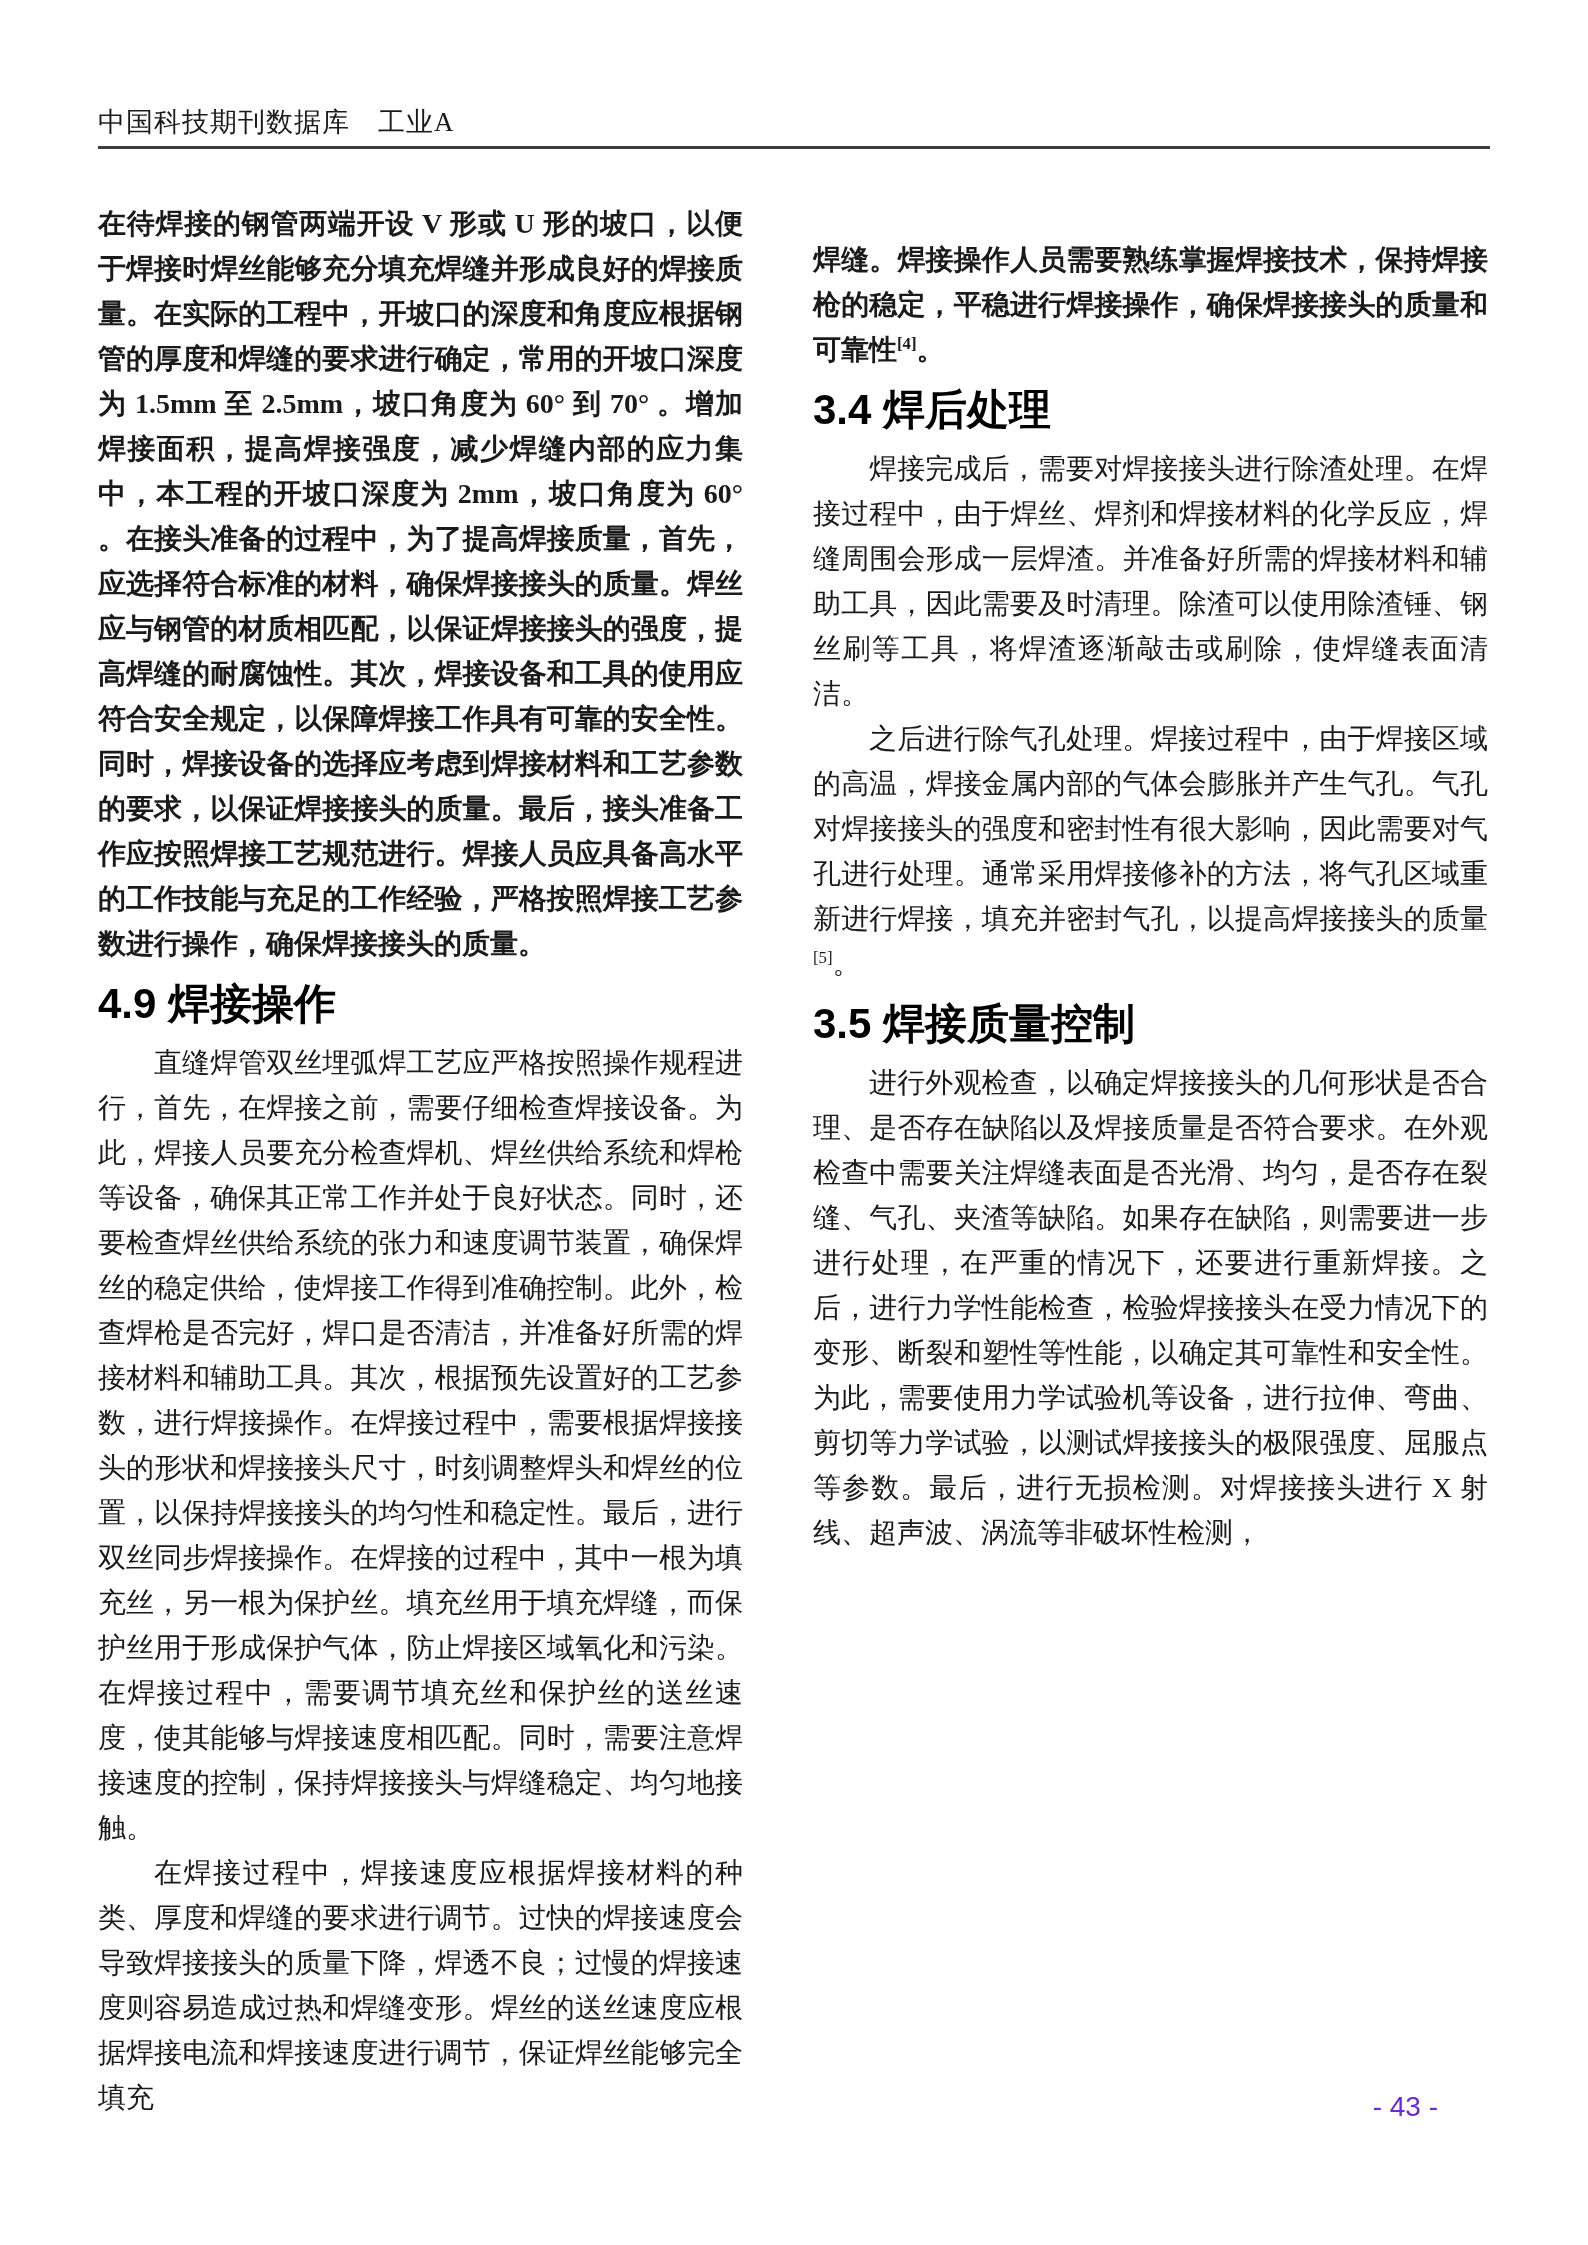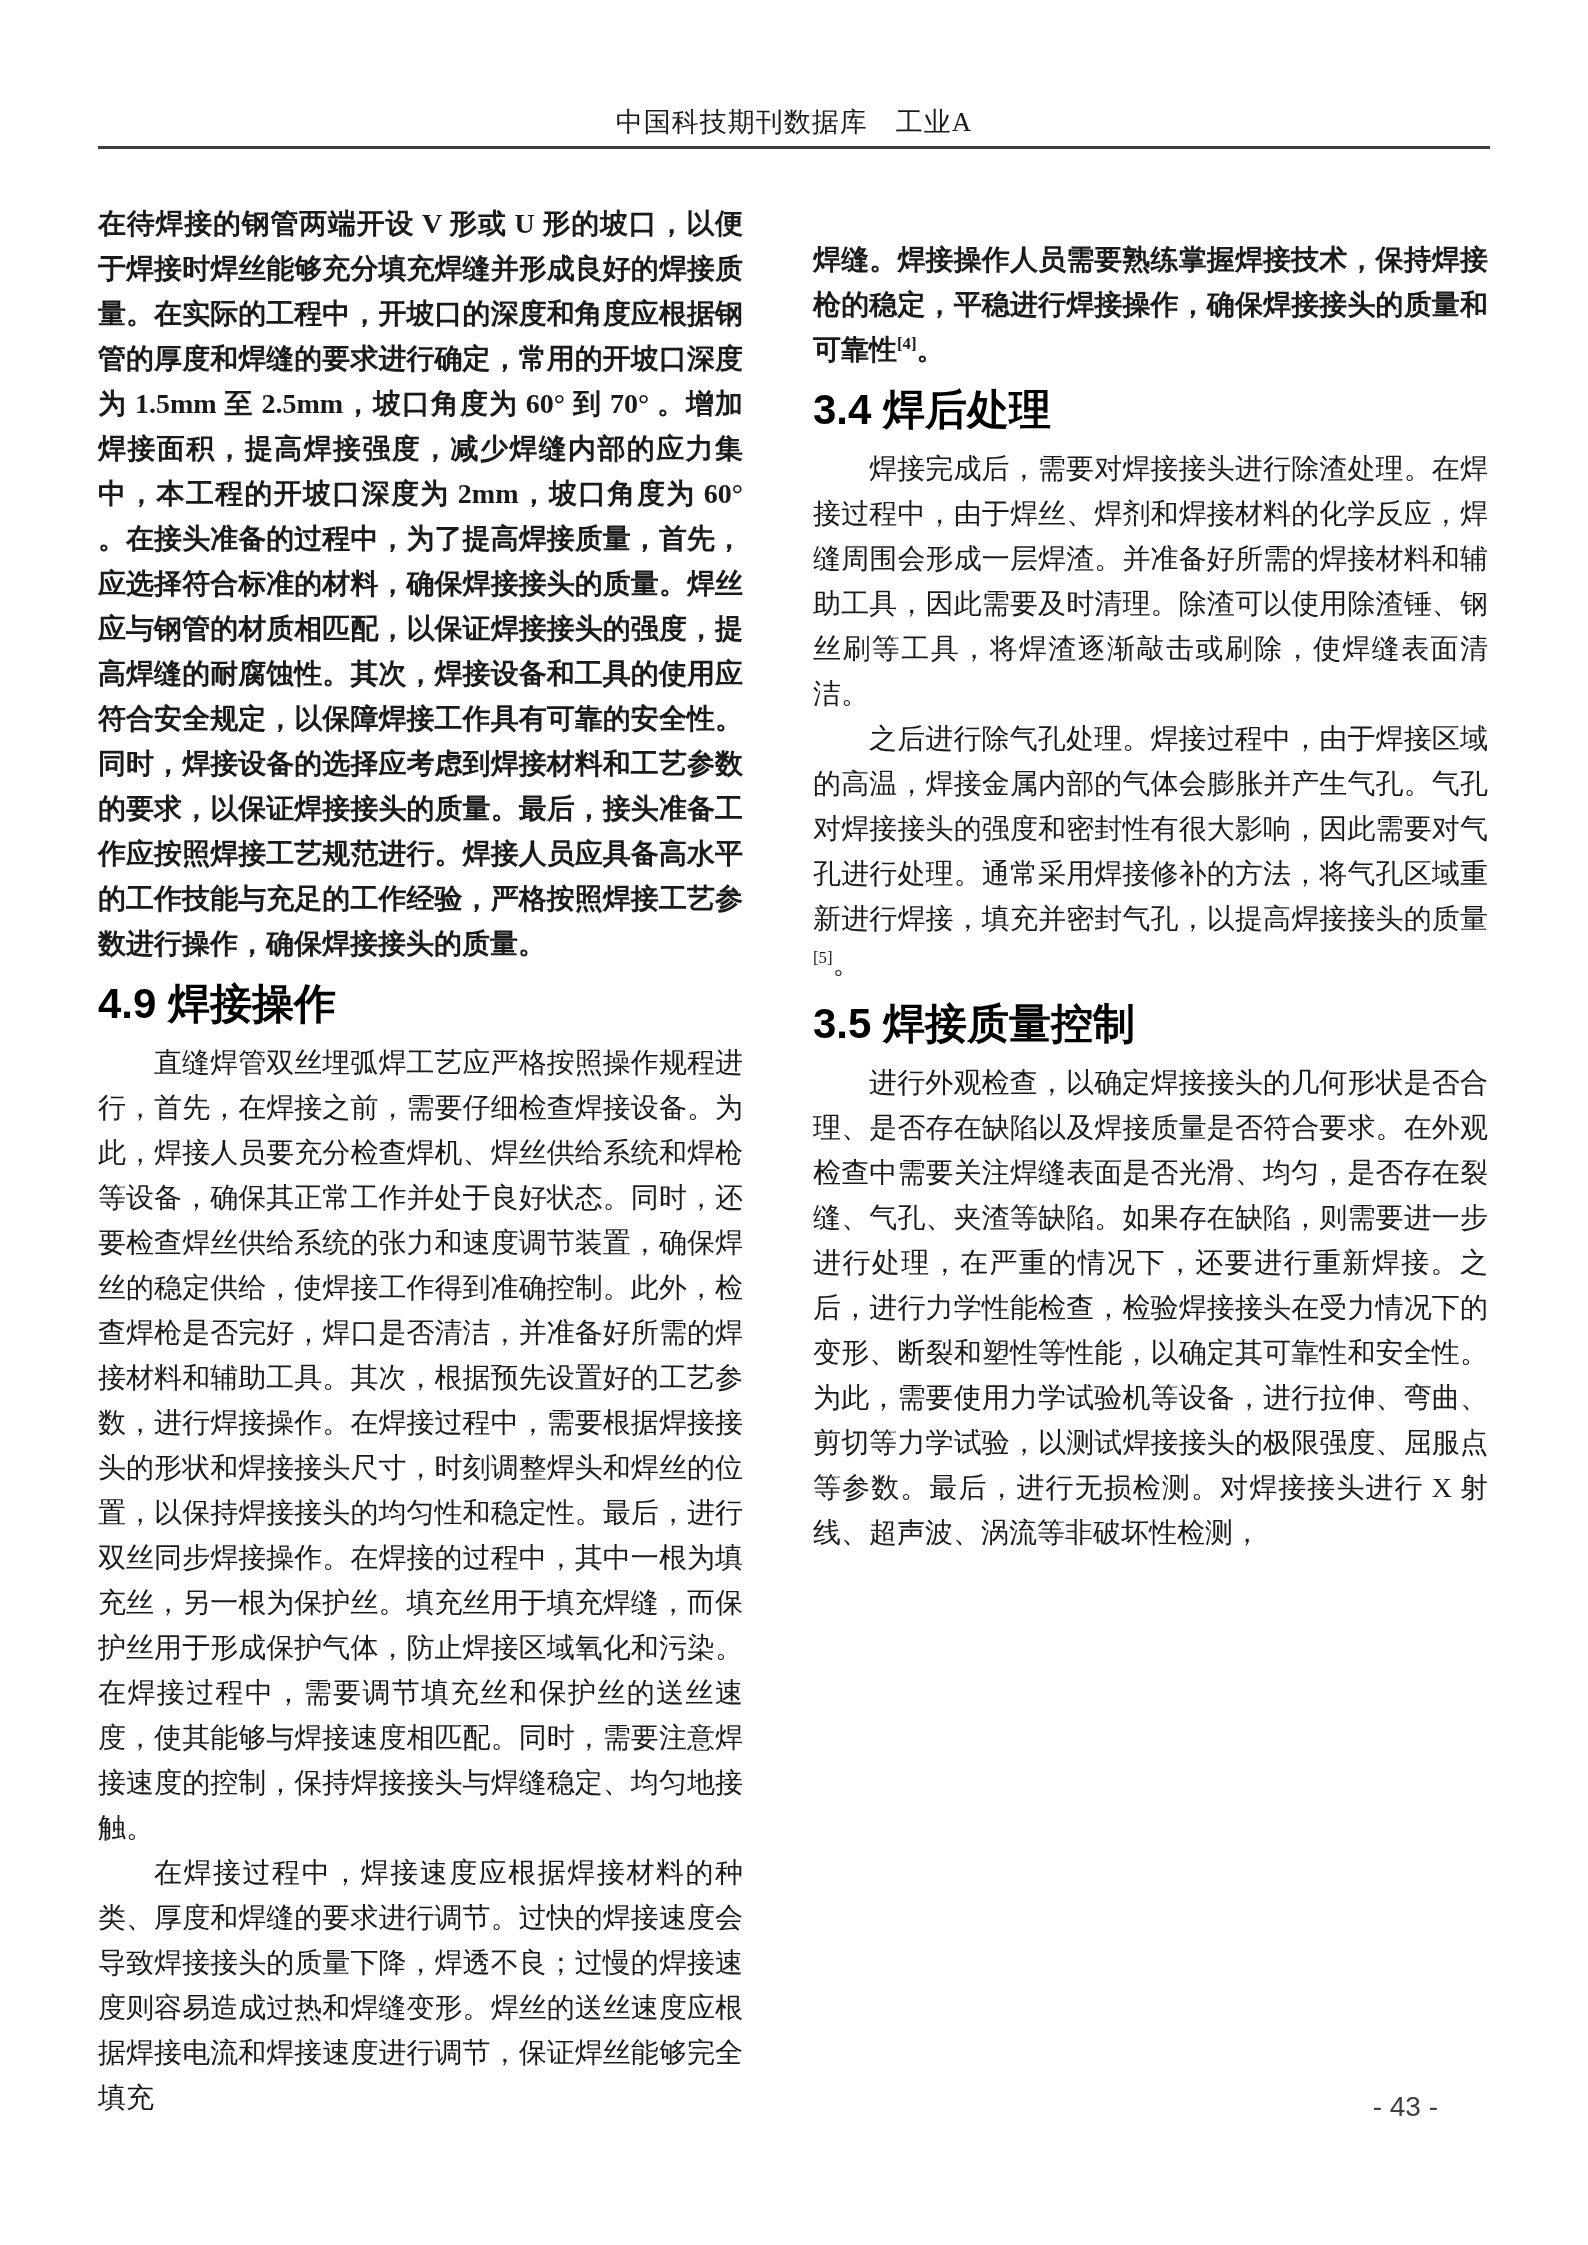--- a/index.html
+++ b/index.html
@@ -16,21 +16,21 @@
     font-family: "Liberation Serif", "DejaVu Serif", serif;
     color: #1a1a1a;
     box-sizing: border-box;
     overflow: hidden;
   }
   .header {
     margin: 0 98px;
     padding-top: 104px;
     padding-bottom: 6px;
     border-bottom: 3px solid #3d3d3d;
-    text-align: center;
+    text-align: left;
   }
   .header-title {
     font-size: 27px;
     line-height: 36px;
     letter-spacing: 1px;
     color: #1a1a1a;
     white-space: pre;
   }
   .content {
     display: flex;
@@ -65,21 +65,21 @@
     font-size: 0.60em;
     line-height: 0;
     vertical-align: super;
   }
   .footer {
     position: absolute;
     right: 150px;
     bottom: 122px;
     font-family: "Liberation Sans", "DejaVu Sans", sans-serif;
     font-size: 28px;
-    color: #404040;
+    color: #6d28d9;
   }
 </style>
 </head>
 <body>
 
 <div class="page">
 
   <div class="header">
     <div class="header-title">中国科技期刊数据库　工业A</div>
   </div>

